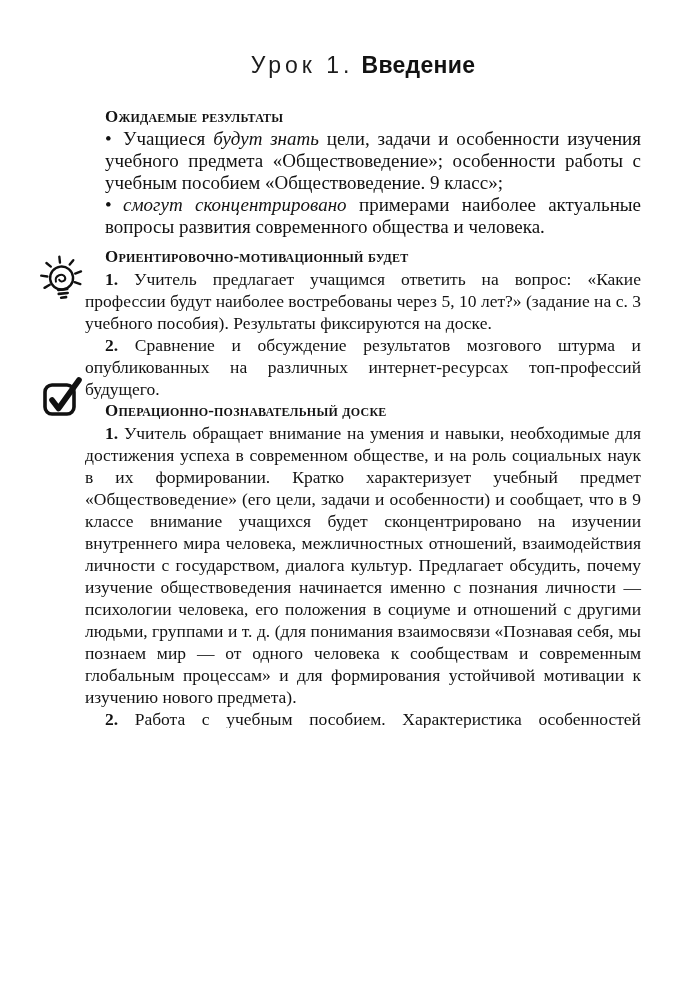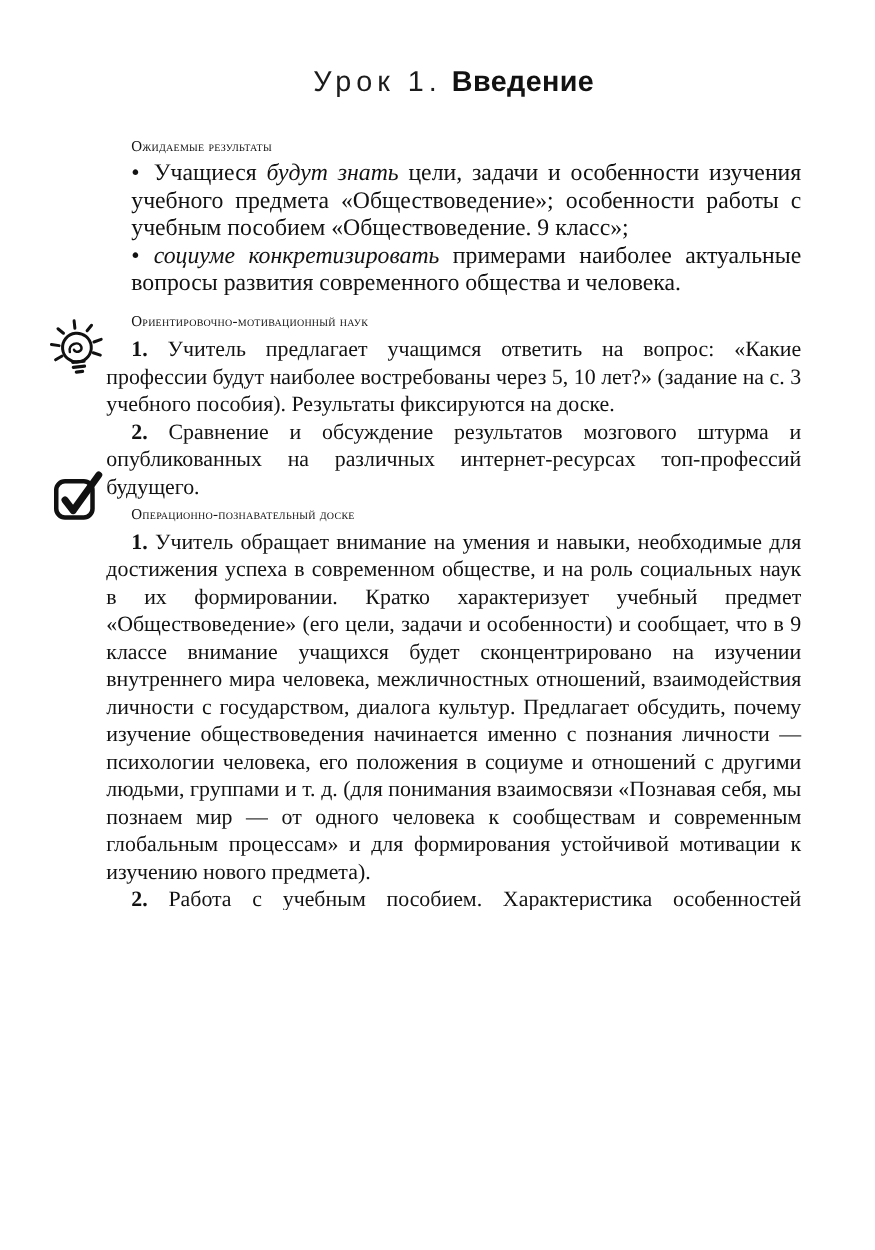--- a/index.html
+++ b/index.html
@@ -34,23 +34,23 @@
   .title .lesson {
     letter-spacing: 4px;
     margin-right: 8px;
     color: #1c1c1c;
   }
   .title .name {
     font-weight: 700;
     letter-spacing: 0.3px;
   }
   .sec-heading {
-    font-weight: 400;
+    font-weight: 700;
     font-variant: small-caps;
-    font-size: 12px;
+    font-size: 17px;
     line-height: 22px;
     margin: 0 0 0 20px;
     letter-spacing: 0.2px;
   }
   .mt { margin-top: 8px; }
   .para {
     font-size: 17.5px;
     line-height: 22px;
     text-align: justify;
     text-indent: 20px;
@@ -139,24 +139,24 @@
     </svg>
   </div>
 
   <div class="content">
 
     <h1 class="title"><span class="lesson">Урок 1.</span><span class="name">Введение</span></h1>
 
     <div class="sec-heading">Ожидаемые результаты</div>
     <div class="bullets">
       <div class="bullet-item"><span class="dot">•</span><span>Учащиеся </span><span class="it">будут знать</span><span> цели, задачи и особенности изучения учебного предмета «Обществоведение»; особенности работы с учебным пособием «Обществоведение. 9 класс»;</span></div>
-      <div class="bullet-item"><span class="dot">•</span><span></span><span class="it">социуме конкретизировать</span><span> примерами наиболее актуальные вопросы развития современного общества и человека.</span></div>
+      <div class="bullet-item"><span class="dot">•</span><span></span><span class="it">смогут сконцентрировано</span><span> примерами наиболее актуальные вопросы развития современного общества и человека.</span></div>
     </div>
 
-    <div class="sec-heading mt">Ориентировочно-мотивационный наук</div>
+    <div class="sec-heading mt">Ориентировочно-мотивационный будет</div>
     <p class="para"><span class="num">1.</span><span> Учитель предлагает учащимся ответить на вопрос: «Какие профессии будут наиболее востребованы через 5, 10 лет?» (задание на с. 3 учебного пособия). Результаты фиксируются на доске.</span></p>
     <p class="para"><span class="num">2.</span><span> Сравнение и обсуждение результатов мозгового штурма и опубликованных на различных интернет-ресурсах топ-профессий будущего.</span></p>
 
 
 
     <div class="sec-heading">Операционно-познавательный доске</div>
     <p class="para"><span class="num">1.</span><span> Учитель обращает внимание на умения и навыки, необходимые для достижения успеха в современном обществе, и на роль социальных наук в их формировании. Кратко характеризует учебный предмет «Обществоведение» (его цели, задачи и особенности) и сообщает, что в 9 классе внимание учащихся будет сконцентрировано на изучении внутреннего мира человека, межличностных отношений, взаимодействия личности с государством, диалога культур. Предлагает обсудить, почему изучение обществоведения начинается именно с познания личности — психологии человека, его положения в социуме и отношений с другими людьми, группами и т. д. (для понимания взаимосвязи «Познавая себя, мы познаем мир — от одного человека к сообществам и современным глобальным процессам» и для формирования устойчивой мотивации к изучению нового предмета).</span></p>
     <p class="para"><span class="num">2.</span><span> Работа с учебным пособием. Характеристика особенностей построения содержания, используемых символов для обозначения рубрик, памяток для работы с информацией и медиатекстами. Учитель должен</span></p>
 
   </div>

